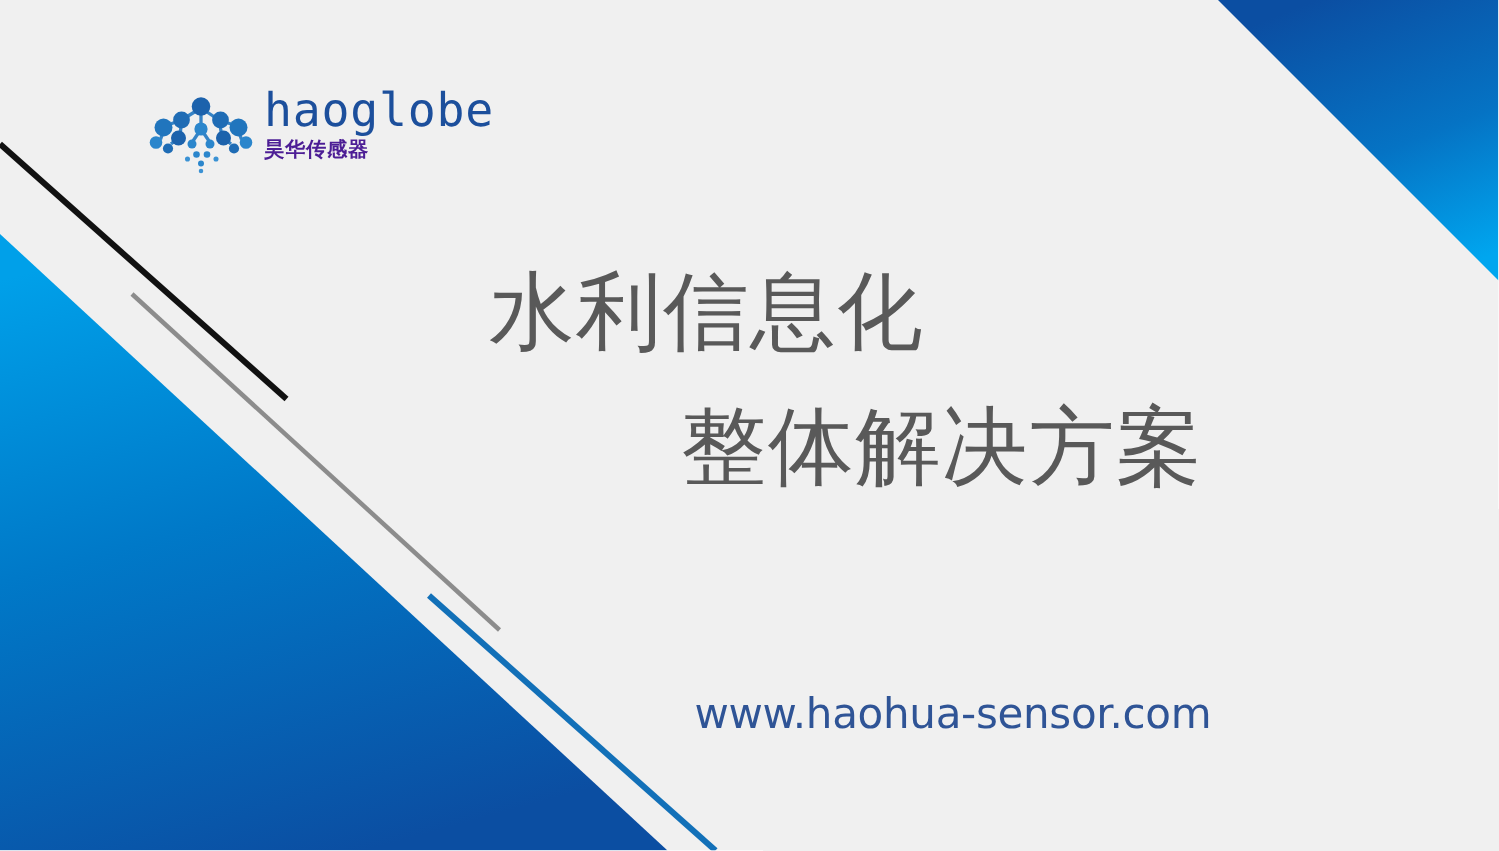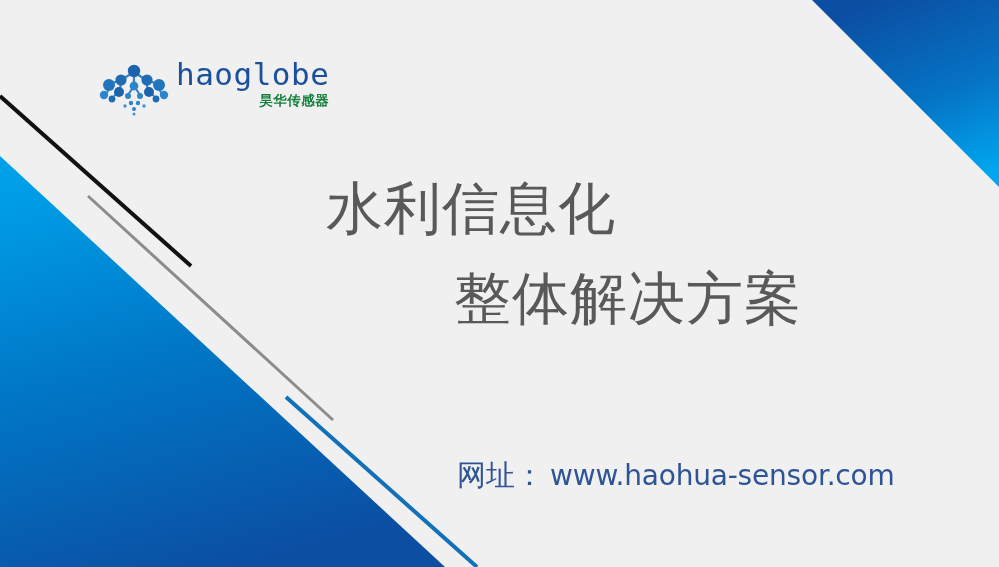--- a/index.html
+++ b/index.html
@@ -37,38 +37,38 @@
   .logo-mark {
     width: 72px;
     height: 56px;
     margin-top: 4px;
     flex: none;
   }
   .logo-words {
     margin-left: 6px;
     display: flex;
     flex-direction: column;
-    align-items: flex-end;
+    align-items: flex-start;
   }
   .logo-latin {
     font-family: "DejaVu Sans Mono", "Liberation Mono", monospace;
     font-size: 31px;
     line-height: 33px;
     letter-spacing: 0.5px;
     font-weight: 400;
     color: #1c4f9c;
     white-space: nowrap;
   }
   .logo-cn {
     font-family: "DejaVu Sans", "Liberation Sans", sans-serif;
     font-size: 13.5px;
     line-height: 16px;
     font-weight: 700;
     letter-spacing: 0.5px;
-    color: #15803d;
+    color: #4c1d95;
     white-space: nowrap;
     margin-top: 1px;
   }
 
   
   .headline {
     position: absolute;
     left: 326px;
     top: 163px;
     width: 600px;
@@ -189,17 +189,16 @@
       <div class="logo-cn">昊华传感器</div>
     </div>
   </div>
 
   <div class="headline">
     <div class="headline-line">水利信息化</div>
     <div class="headline-line indent">整体解决方案</div>
   </div>
 
   <div class="website">
-    <span class="website-label">网址：</span>
     <span class="website-url">www.haohua-sensor.com</span>
   </div>
 
 </div>
 
 </body></html>

